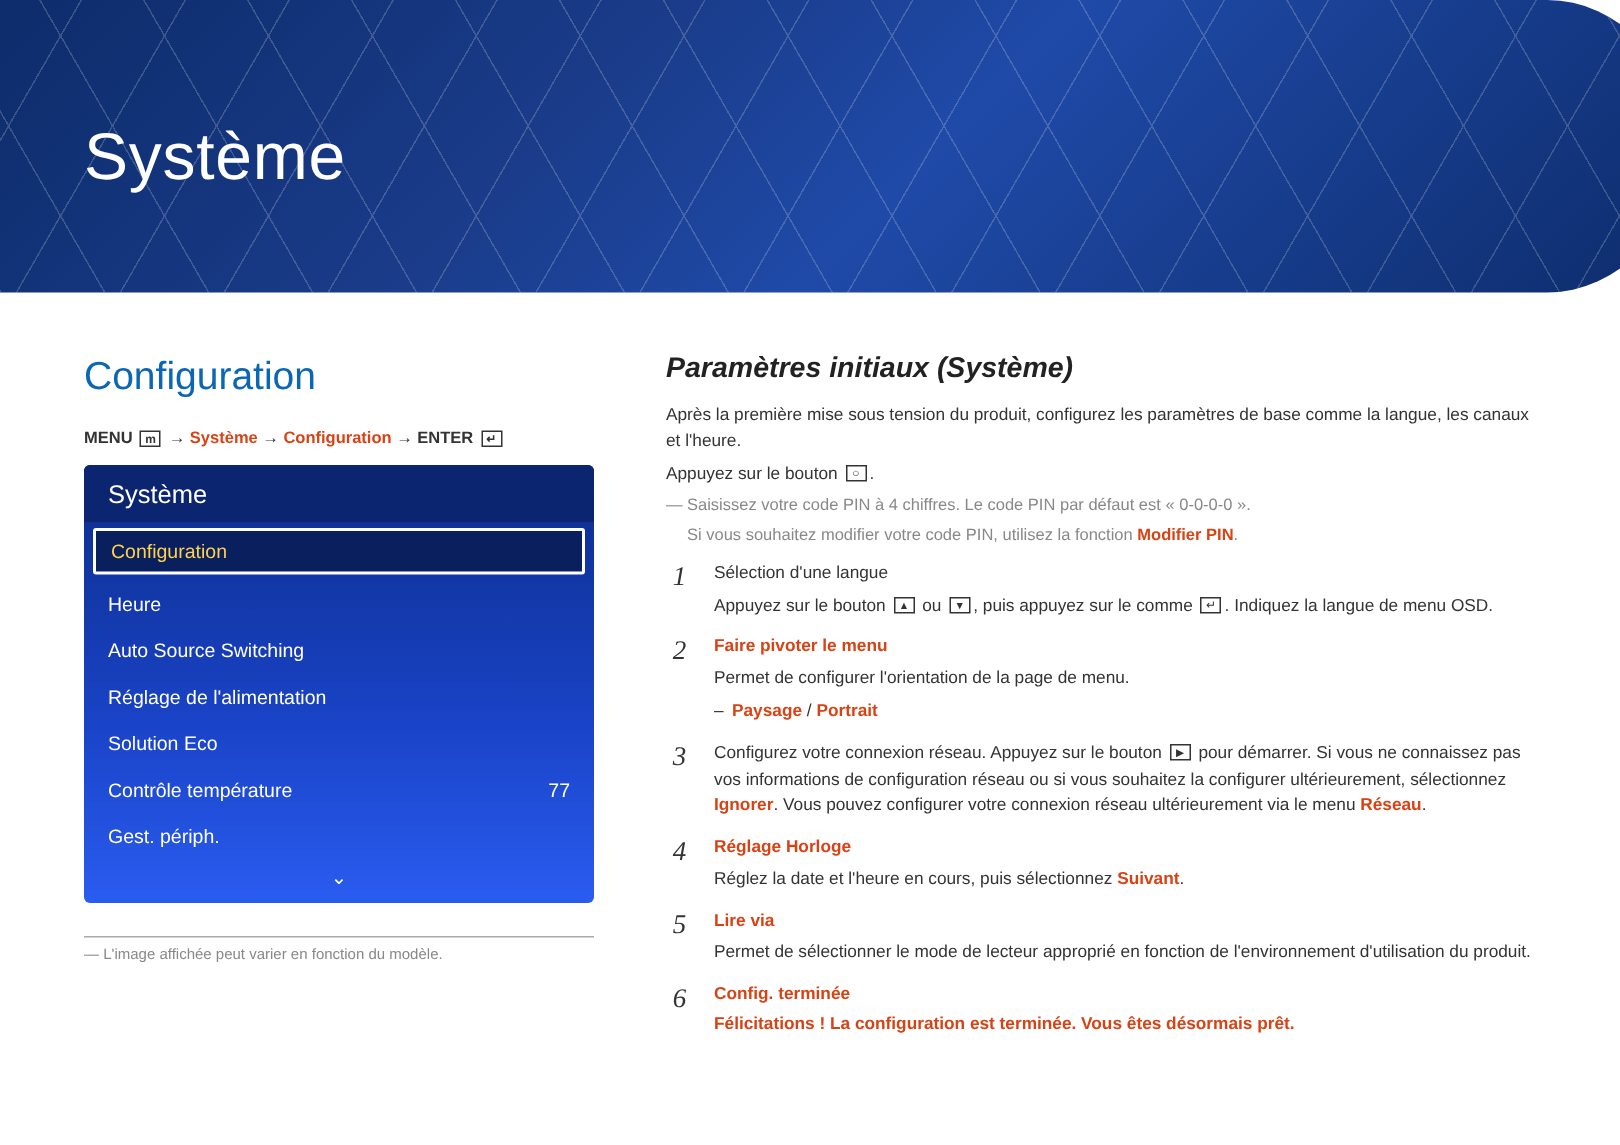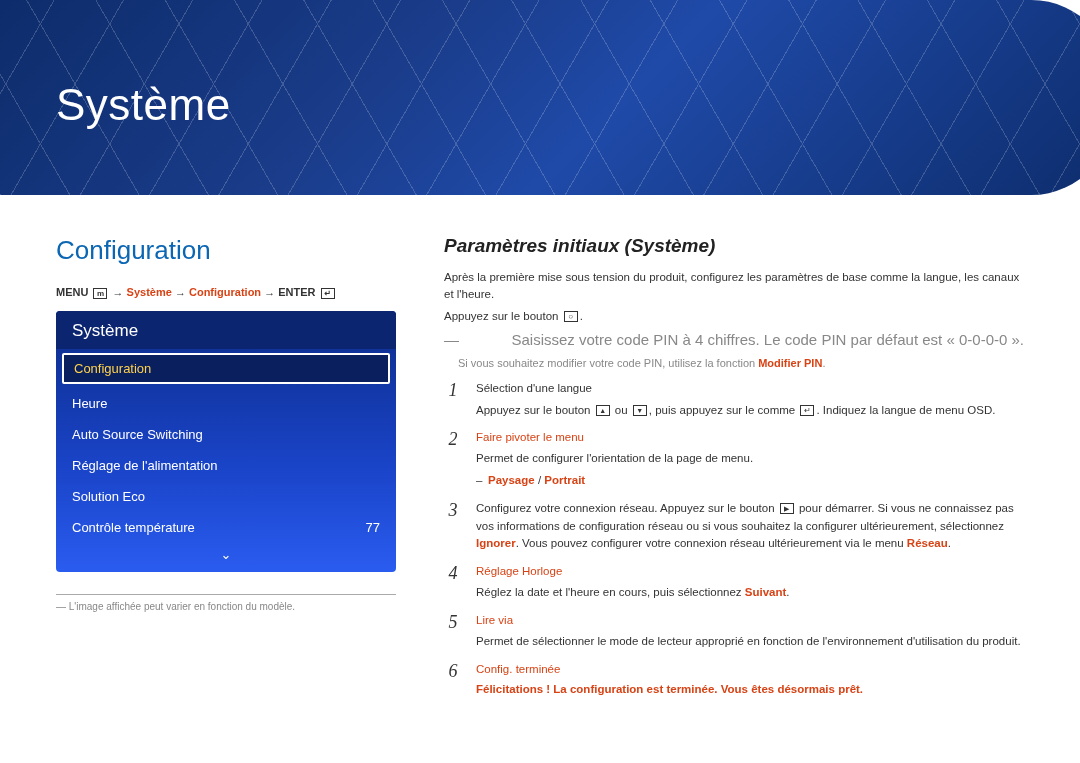--- a/index.html
+++ b/index.html
@@ -119,27 +119,26 @@
   .footnote-img::before { content: "― "; }
   .right-heading {
     font-size: 19px;
     font-weight: 700;
     color: #222;
     margin-bottom: 12px;
     font-style: italic;
   }
   .para { font-size: 11.5px; line-height: 1.5; color: #333; margin-bottom: 4px; }
   .dash-note {
-    font-size: 15px;
+    font-size: 11px;
     color: #888;
     line-height: 1.5;
     margin: 2px 0 4px 0;
     padding-left: 14px;
     position: relative;
-    text-align: right;
   }
   .dash-note::before { content: "―"; position: absolute; left: 0; }
   .dash-note-sub {
     font-size: 11px;
     color: #888;
     line-height: 1.5;
     margin-left: 14px;
   }
   .red-b { color: #d84315; font-weight: 700; }
   .steps { margin-top: 8px; }
@@ -153,21 +152,21 @@
     font-style: italic;
     font-size: 18px;
     color: #333;
     width: 18px;
     flex: 0 0 18px;
     text-align: center;
     line-height: 1;
     padding-top: 1px;
   }
   .step-body { flex: 1; font-size: 11.5px; line-height: 1.55; }
-  .step-title-red { color: #d84315; font-weight: 400; display: block; margin-bottom: 3px; }
+  .step-title-red { color: #d84315; font-weight: 700; display: block; margin-bottom: 3px; }
   .step-sub { margin-top: 4px; }
   .step-sub-dash { padding-left: 12px; position: relative; }
   .step-sub-dash::before { content: "–"; position: absolute; left: 0;}
 </style>
 </head>
 <body>
 
 <div class="top-banner">
   <div class="cubes"></div>
   <div class="chapter-title">Système</div>
@@ -208,20 +207,24 @@
         <span></span>
       </div>
       <div class="menu-item">
         <span>Solution Eco</span>
         <span></span>
       </div>
       <div class="menu-item">
         <span>Contrôle température</span>
         <span>77</span>
       </div>
+      <div class="menu-item">
+        <span>Gest. périph.</span>
+        <span></span>
+      </div>
       <div class="menu-more">
         <span>⌄</span>
       </div>
     </div>
 
     <hr>
     <div class="footnote-img">L'image affichée peut varier en fonction du modèle.</div>
   </div>
 
   <div class="right-col">

